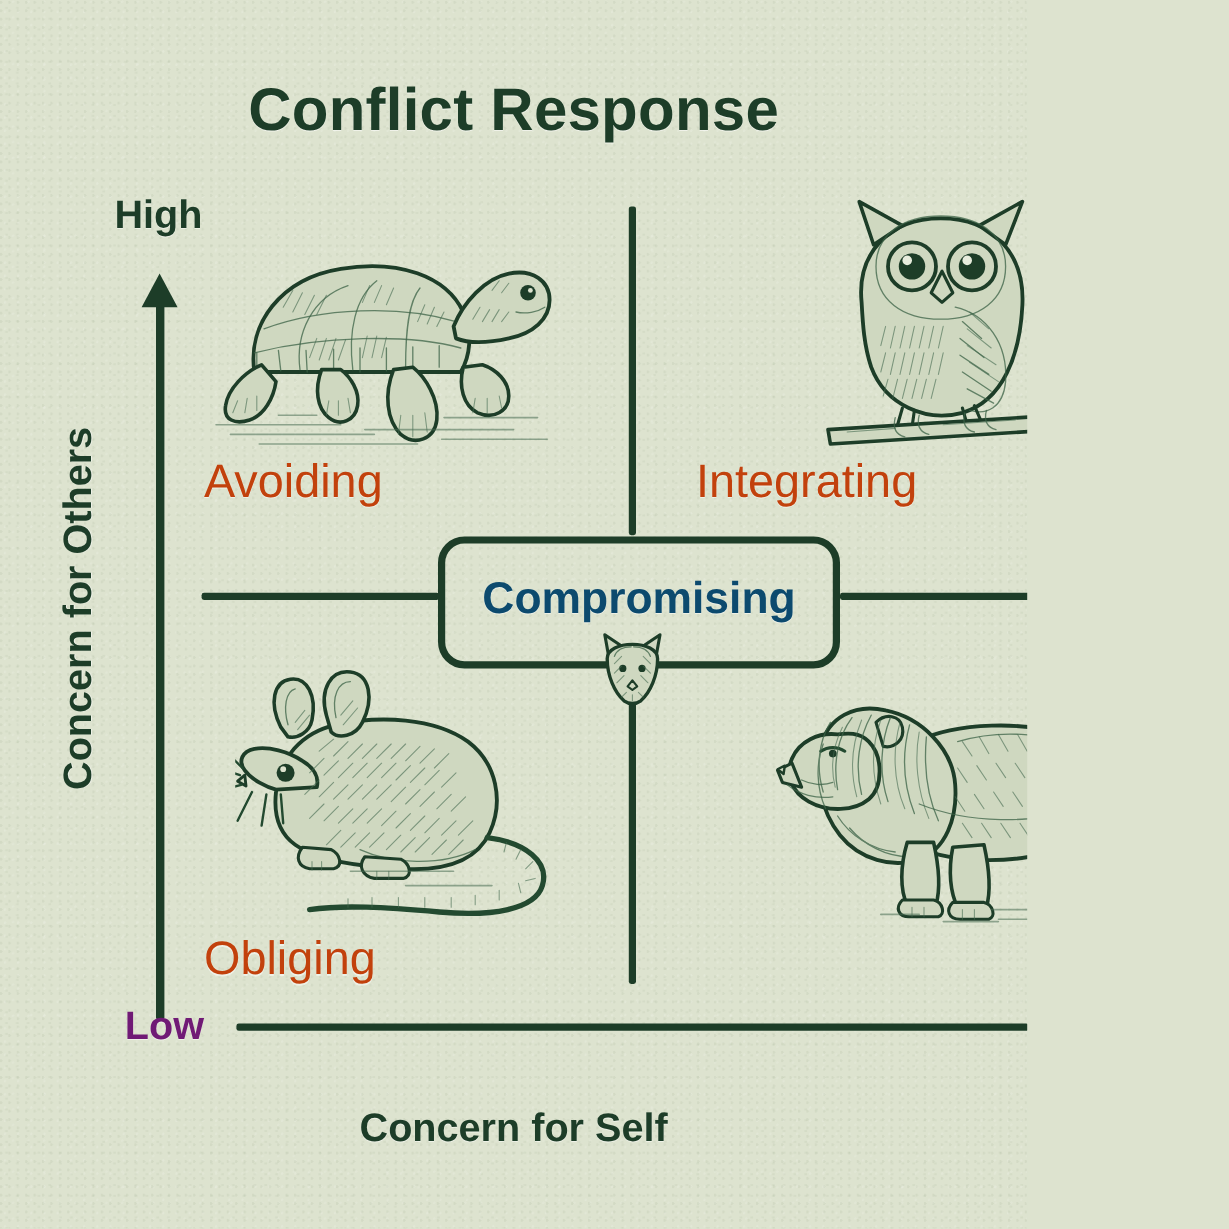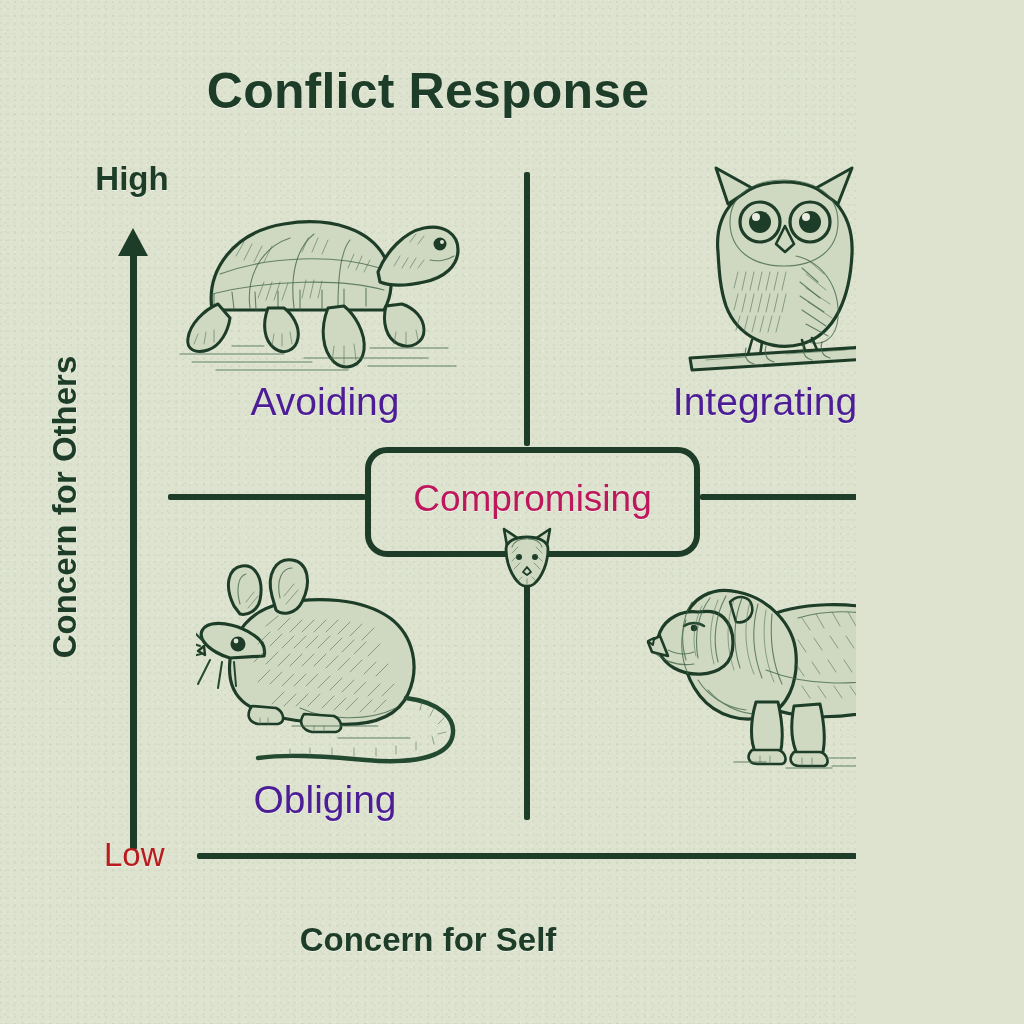--- a/index.html
+++ b/index.html
@@ -91,22 +91,22 @@
     font-size: 33px;
     font-weight: bold;
     color: #1d3d28;
     text-shadow: 0 1px 0 rgba(255,255,255,.5);
   }
   #x-low-label {
     position: absolute;
     left: 104px;
     top: 836px;
     font-size: 33px;
-    font-weight: normal;
-    color: #b91c1c;
+    font-weight: bold;
+    color: #701a75;
     text-shadow: 0 1px 0 rgba(255,255,255,.5);
   }
   #x-high-label {
     position: absolute;
     left: 868px;
     top: 836px;
     font-size: 33px;
     font-weight: bold;
     color: #1d3d28;
     text-shadow: 0 1px 0 rgba(255,255,255,.5);
@@ -165,30 +165,31 @@
     box-sizing: border-box;
     background: transparent;
   }
   #compromising-label {
     position: absolute;
     left: 365px;
     top: 478px;
     width: 335px;
     text-align: center;
     font-size: 37px;
-    color: #be185d;
-    text-shadow: 0 1px 0 rgba(255,255,255,.5);
+    color: #0c4a6e;
+    text-shadow: 0 1px 0 rgba(255,255,255,.5);
+    font-weight: bold;
   }
 
   
   .quad-label {
     position: absolute;
     font-size: 39px;
-    color: #4c1d95;
-    text-align: center;
+    color: #c2410c;
+    text-align: left;
     text-shadow: 0 1px 0 rgba(255,255,255,.5);
   }
   #label-avoiding    { left: 170px; top: 380px; width: 310px; }
   #label-integrating { left: 580px; top: 380px; width: 370px; }
   #label-obliging    { left: 170px; top: 778px; width: 310px; }
   #label-dominating  { left: 580px; top: 778px; width: 370px; }
 
   
   .animal { position: absolute; }
   #art-turtle     { left: 172px; top: 182px; width: 292px; height: 196px; }

